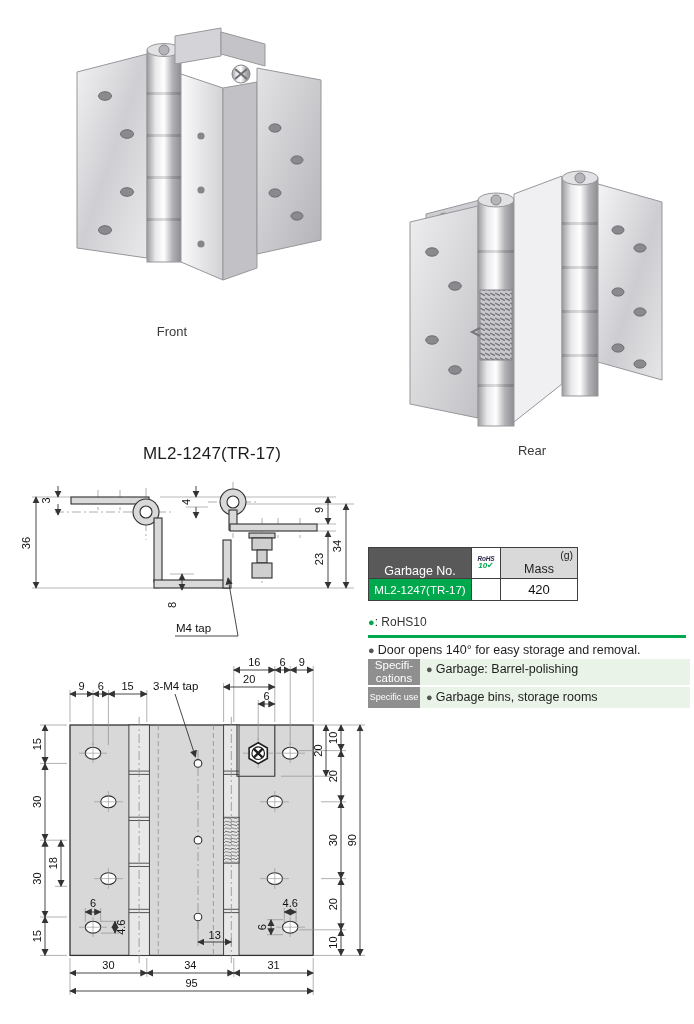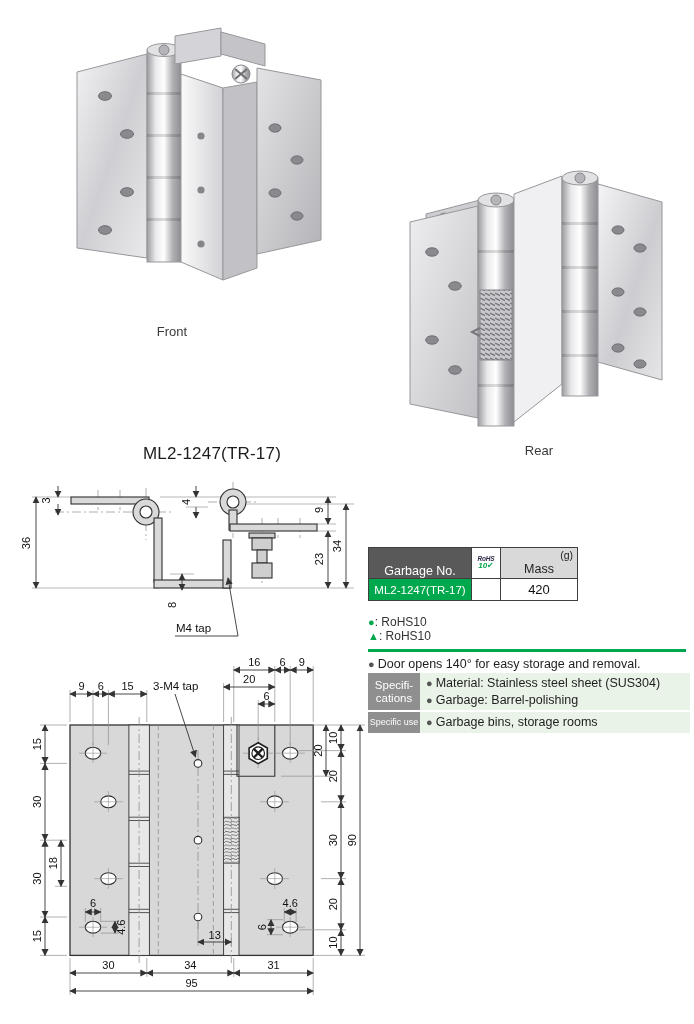--- a/index.html
+++ b/index.html
@@ -163,21 +163,21 @@
 
       <polygon points="228,62 292,80 292,258 228,240" fill="url(#r-plateR)" stroke="#97979b" stroke-width="1"></polygon>
       <ellipse cx="248" cy="108" rx="6" ry="4.1" fill="#8a8a8e" stroke="#6d6d71"></ellipse>
       <ellipse cx="270" cy="126" rx="6" ry="4.1" fill="#8a8a8e" stroke="#6d6d71"></ellipse>
       <ellipse cx="248" cy="170" rx="6" ry="4.1" fill="#8a8a8e" stroke="#6d6d71"></ellipse>
       <ellipse cx="270" cy="190" rx="6" ry="4.1" fill="#8a8a8e" stroke="#6d6d71"></ellipse>
       <ellipse cx="248" cy="226" rx="6" ry="4.1" fill="#8a8a8e" stroke="#6d6d71"></ellipse>
       <ellipse cx="270" cy="242" rx="6" ry="4.1" fill="#8a8a8e" stroke="#6d6d71"></ellipse>
     </svg>
   </div>
-  <div class="abs photo-label" style="left:453px;top:443px;text-align:right;">Rear</div>
+  <div class="abs photo-label" style="left:482px;top:443px;">Rear</div>
 
   <div class="abs sv-title" style="left:102px;top:444px;">ML2-1247(TR-17)</div>
   <div class="abs" style="left:10px;top:448px;width:350px;height:205px;">
     <svg width="350" height="205" viewBox="0 0 350 205">
       <defs>
         <marker id="sa" viewBox="0 0 10 10" refX="9" refY="5" markerWidth="8" markerHeight="8" orient="auto-start-reverse">
           <path d="M0,0 L10,5 L0,10 z" fill="#333"></path>
         </marker>
       </defs>
       <g stroke="#999" stroke-width="0.7">
@@ -261,36 +261,34 @@
       <tr>
         <td class="td-product">ML2-1247(TR-17)</td>
         <td class="td-rohs"></td>
         <td class="td-mass">420</td>
       </tr>
     </tbody>
       </table>
 
     <div style="margin-top:15px;">
       <div class="legend-line"><span class="legend-sym">●</span><span>: RoHS10</span></div>
-      <div class="legend-line"><span class="legend-sym">▲</span><span>: RoHS10</span></div>
     </div>
 
     <div class="green-divider" style="margin-top:6px;"></div>
 
     <div class="feature-line" style="margin-top:5px;">
       <span class="bullet">● </span><span>Door opens 140° for easy storage and removal.</span>
     </div>
 
     <div class="spec-row">
       <div class="spec-label big">
         <div>Specifi-</div>
         <div>cations</div>
       </div>
       <div class="spec-body">
-        <div class="spec-item"><span class="bullet">● </span><span>Material: Stainless steel sheet (SUS304)</span></div>
         <div class="spec-item"><span class="bullet">● </span><span>Garbage: Barrel-polishing</span></div>
       </div>
     </div>
     <div class="spec-row">
       <div class="spec-label small">
         <div>Specific use</div>
       </div>
       <div class="spec-body">
         <div class="spec-item"><span class="bullet">● </span><span>Garbage bins, storage rooms</span></div>
       </div>

